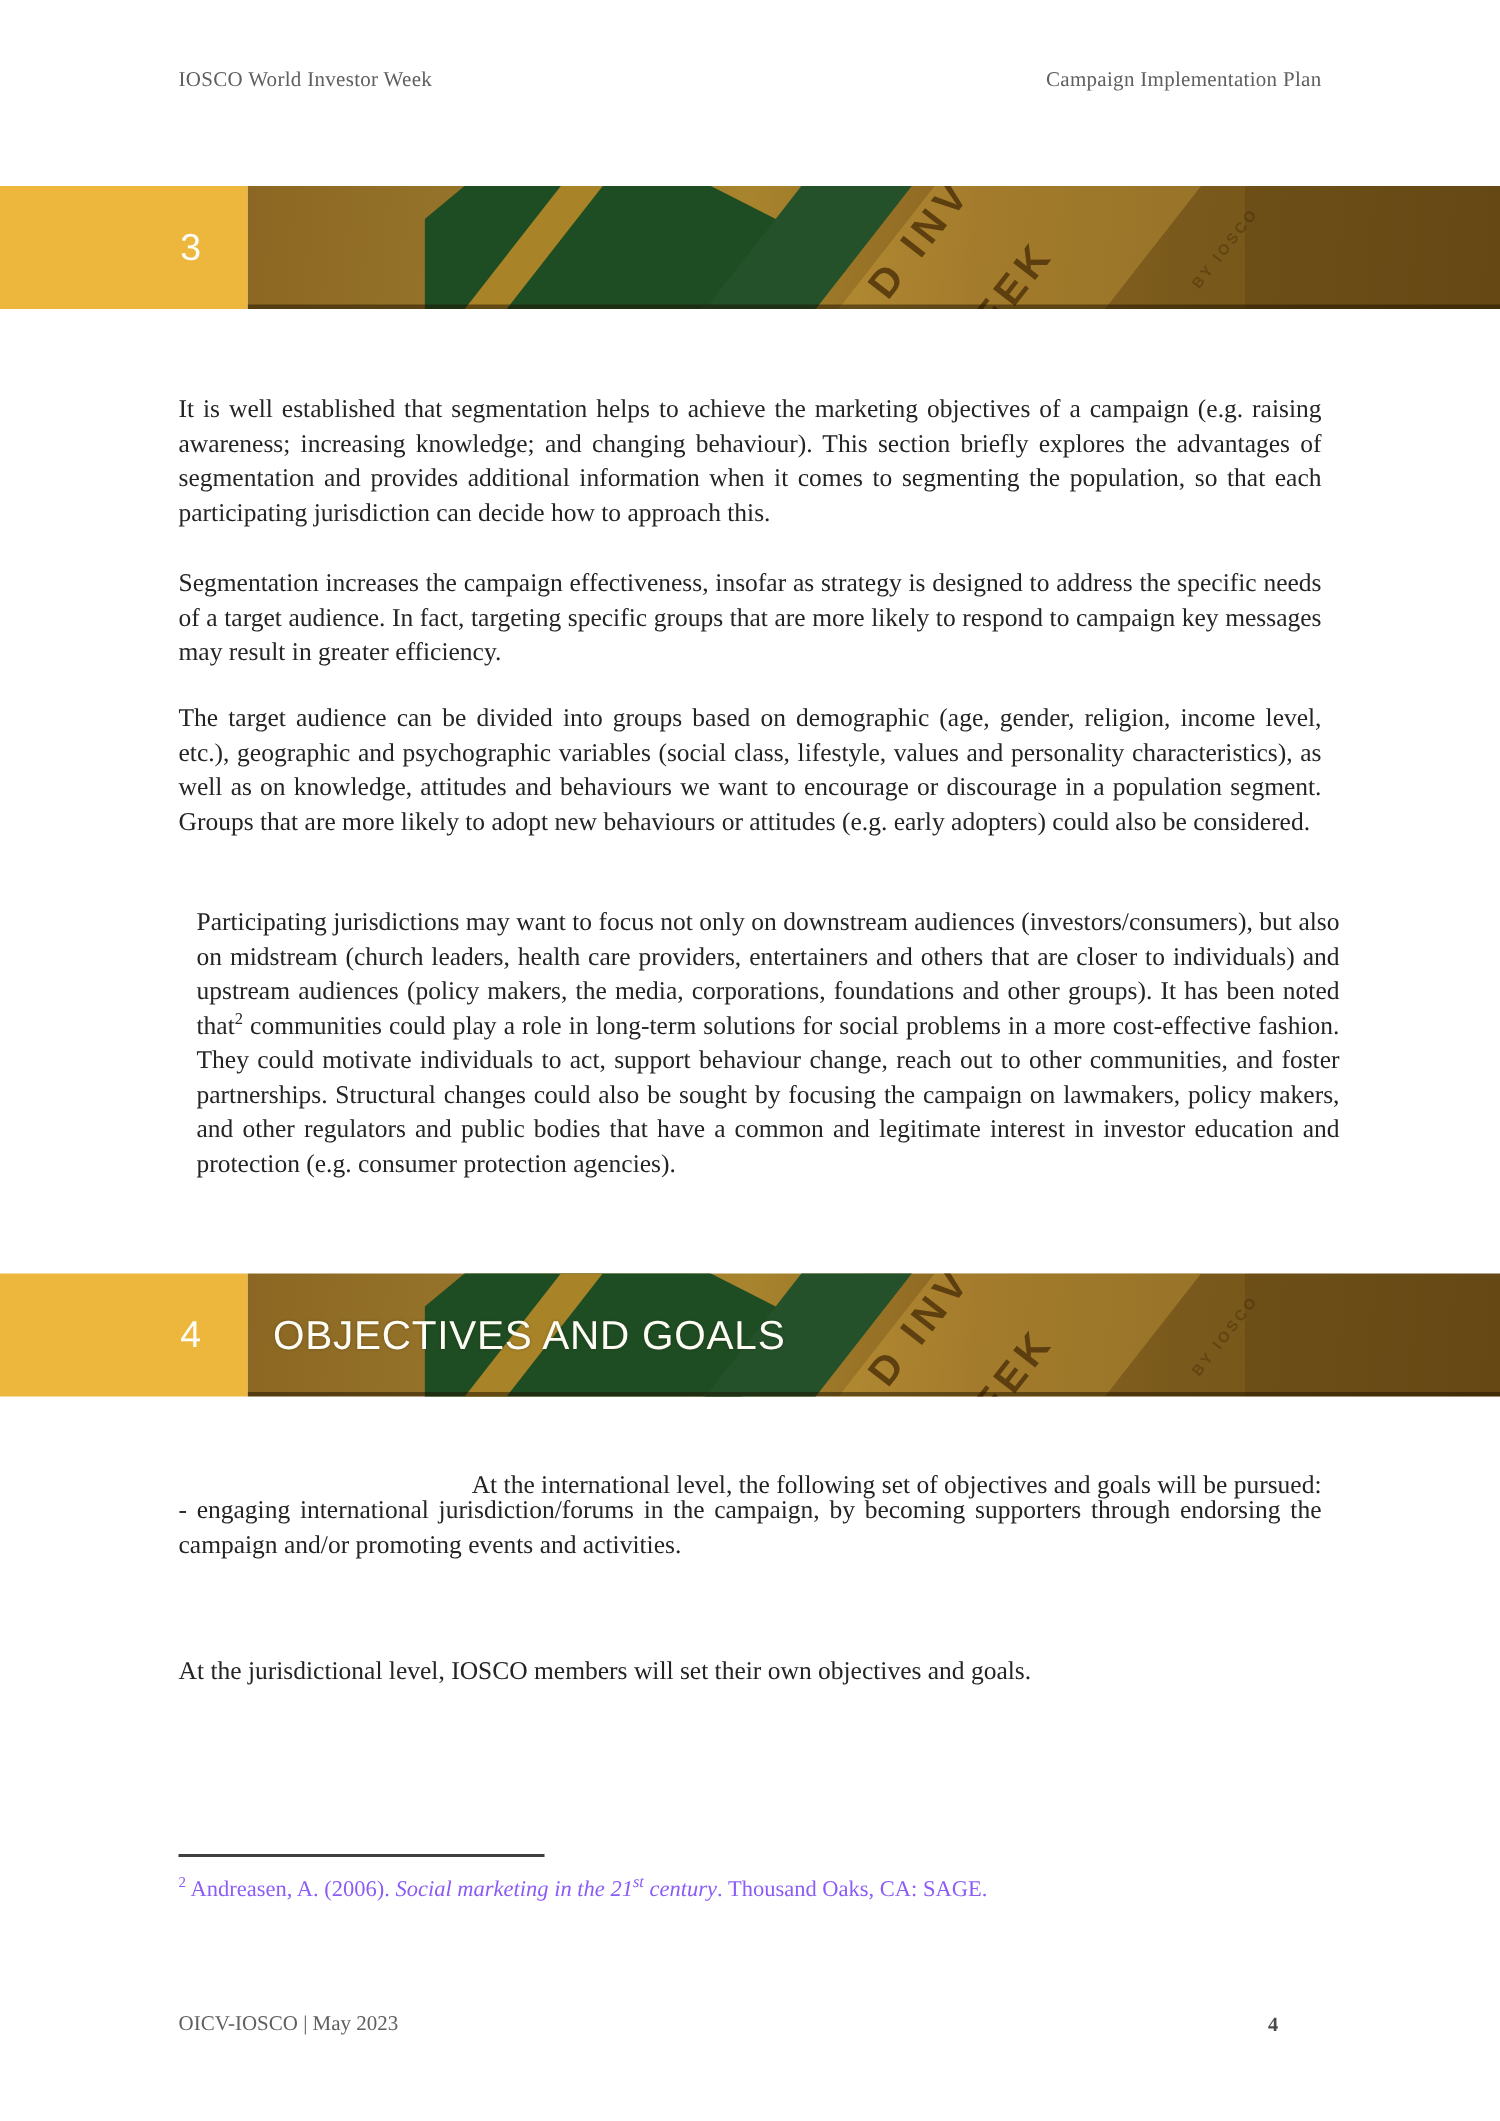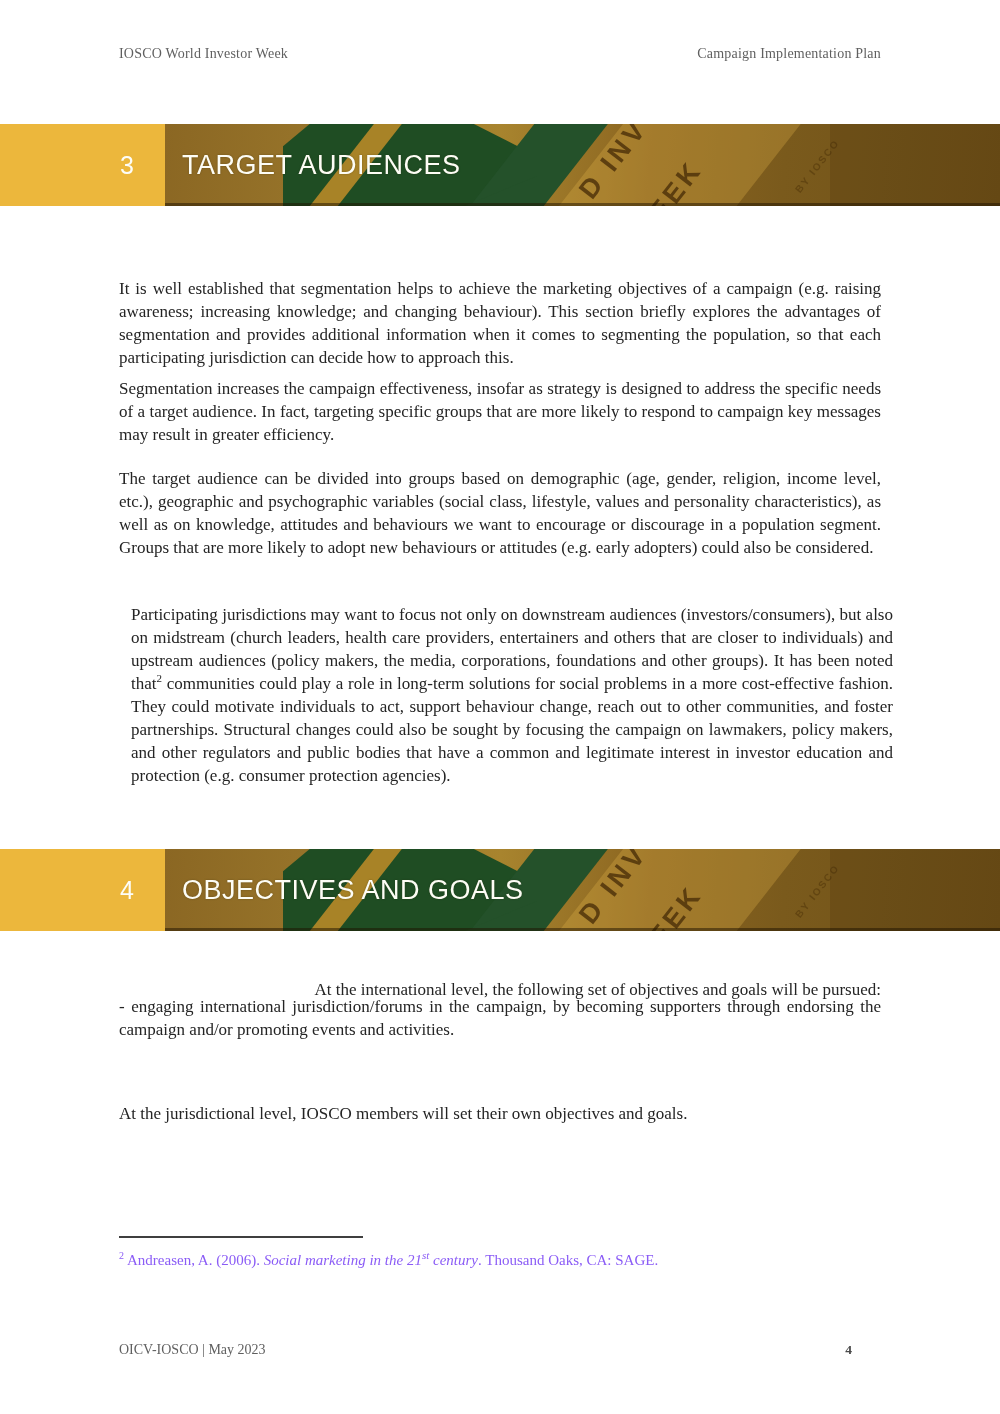--- a/index.html
+++ b/index.html
@@ -102,21 +102,21 @@
     font-family:"Liberation Sans", sans-serif;
     font-size:27px;color:#fdfdf5;letter-spacing:.5px;
     text-shadow:0 0 2px rgba(40,30,0,.35);
   }
   
   .para{
     position:absolute;left:119px;width:762px;
     font-size:17px;line-height:23px;color:#242424;
     text-align:justify;
   }
-  .p1{top:260px;} .p2{top:360px;} .p3{top:450px;} .p4{top:586px;margin-left:12px;}
+  .p1{top:244px;} .p2{top:360px;} .p3{top:450px;} .p4{top:586px;margin-left:12px;}
   .s4-intro{top:961px;text-align:right;}
   .s4-bullets{top:995px;}
   .s4-outro{top:1085px;text-align:left;}
   .sup{vertical-align:super;font-size:11px;line-height:0;}
   
   .footnote-rule{
     position:absolute;left:119px;top:1236px;width:244px;height:2px;
     background:#3f3f3f;
   }
   .footnote{
@@ -145,21 +145,20 @@
       <div class="light-band"></div>
       <span class="logo-word lw1">D INV</span>
       <span class="logo-word lw2">EEK</span>
       <span class="lw-small">BY IOSCO</span>
       <div class="dark-right"></div>
       <div class="bottom-edge"></div>
     </div>
     <div class="num-block">
       <span class="num">3</span>
     </div>
-    <div class="banner-title">TARGET AUDIENCES</div>
   </div>
 
   <p class="para p1">It is well established that segmentation helps to achieve the marketing objectives of a campaign (e.g. raising awareness; increasing knowledge; and changing behaviour). This section briefly explores the advantages of segmentation and provides additional information when it comes to segmenting the population, so that each participating jurisdiction can decide how to approach this.</p>
   <p class="para p2">Segmentation increases the campaign effectiveness, insofar as strategy is designed to address the specific needs of a target audience. In fact, targeting specific groups that are more likely to respond to campaign key messages may result in greater efficiency.</p>
   <p class="para p3">The target audience can be divided into groups based on demographic (age, gender, religion, income level, etc.), geographic and psychographic variables (social class, lifestyle, values and personality characteristics), as well as on knowledge, attitudes and behaviours we want to encourage or discourage in a population segment. Groups that are more likely to adopt new behaviours or attitudes (e.g. early adopters) could also be considered.</p>
   <p class="para p4"><span>Participating jurisdictions may want to focus not only on downstream audiences (investors/consumers), but also on midstream (church leaders, health care providers, entertainers and others that are closer to individuals) and upstream audiences (policy makers, the media, corporations, foundations and other groups). It has been noted that</span><span class="sup">2</span><span> communities could play a role in long-term solutions for social problems in a more cost-effective fashion. They could motivate individuals to act, support behaviour change, reach out to other communities, and foster partnerships. Structural changes could also be sought by focusing the campaign on lawmakers, policy makers, and other regulators and public bodies that have a common and legitimate interest in investor education and protection (e.g. consumer protection agencies).</span></p>
 
   <div class="banner s4">
     <div class="art">
       <div class="g-main"></div>

